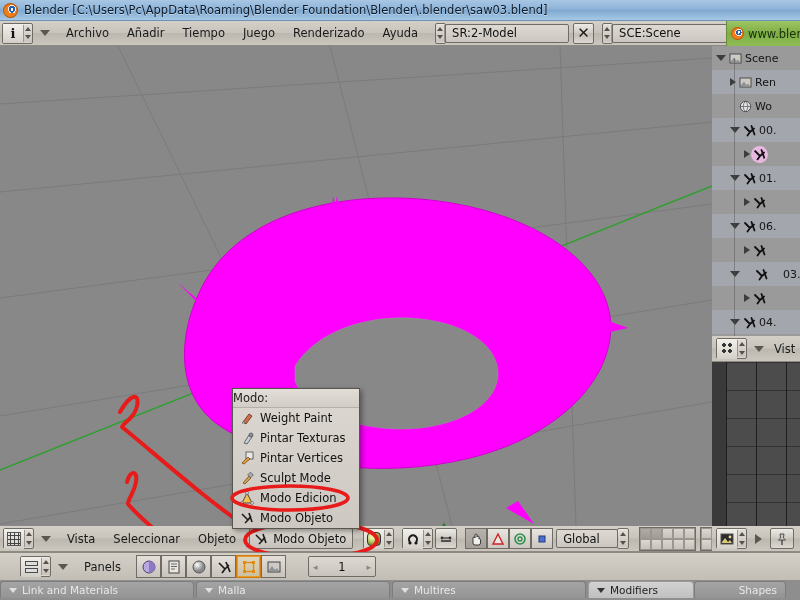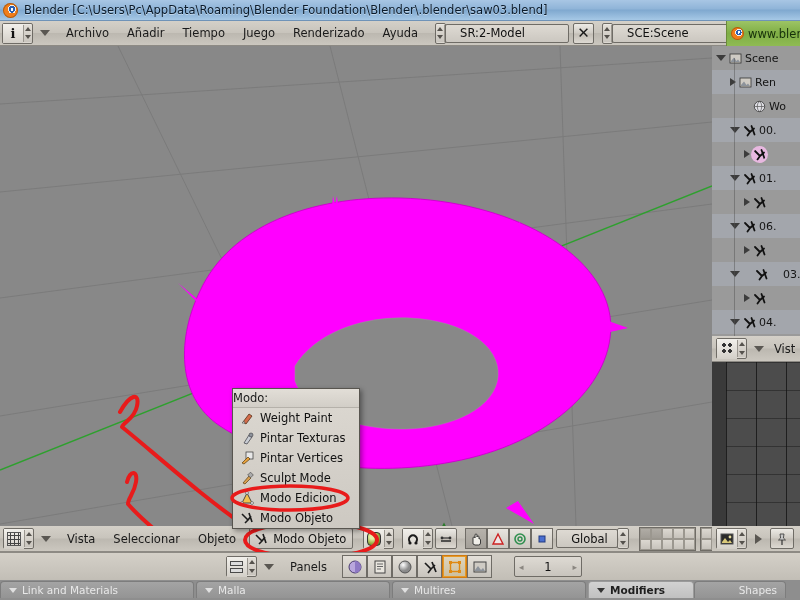--- a/index.html
+++ b/index.html
@@ -56,21 +56,21 @@
     flex: 0 0 auto;
   }
   .spinner i { display:block; width:0;height:0; border-left:3px solid transparent;border-right:3px solid transparent; }
   .spinner i.up { border-bottom:4px solid #55524d; }
   .spinner i.dn { border-top:4px solid #55524d; }
   .tri-down {
     width:0;height:0;border-left:5px solid transparent;border-right:5px solid transparent;
     border-top:6px solid #5a5752; margin: 0 7px;
   }
   .textfield {
-    height: 19px; display:flex; align-items:center; padding-left:14px;
+    height: 19px; display:flex; align-items:center; padding-left:6px;
     background: linear-gradient(to bottom,#dedad3,#cbc7c0);
     border:1px solid #6f6c66; border-radius:2px;
     font-size:11.5px; color:#101010; white-space:nowrap; overflow:hidden;
   }
   .xbtn {
     width:21px;height:21px; font-size:15px; font-weight:700; color:#1a1a1a;
     background: linear-gradient(to bottom,#eceae5,#cfcbc4 48%,#c2bdb5 52%,#ddd9d2);
     border:1px solid #6f6c66; border-radius:2px;
     display:flex;align-items:center;justify-content:center; margin-left:4px;
   }
@@ -197,24 +197,24 @@
     background-size: 30px 28px;
   }
   .right-header {
     position:absolute; left:712px; top:526px; width:88px; height:26px;
     padding-left:4px; gap:4px;
   }
 
   
   .buttons-header {
     position:absolute; left:0; top:552px; width:800px; height:28px;
-    padding-left:8px; gap:0;
+    padding-left:20px; gap:0;
     background: linear-gradient(to bottom,#d4d0c8,#c2beb6);
     border-top:1px solid #8d8a84;
-    display:flex; align-items:center;justify-content:center;
+    display:flex; align-items:center;
   }
   .bh-ico {
     width:20px;height:20px;background:linear-gradient(to bottom,#f2f0eb,#d3cfc8);
     display:flex;flex-direction:column;align-items:center;justify-content:center;gap:2px;
   }
   .bh-ico b { display:block;width:13px;height:5px;border:1px solid #4a4a4a;background:#ddd; }
   .tabico {
     width:25px;height:23px;
     background:linear-gradient(to bottom,#e4e0d9,#c8c4bd);
     border:1px solid #6f6c66;
@@ -547,21 +547,21 @@
           <span>Scene</span>
         </div>
         <div class="ol-row alt" style="padding-left: 18px;">
           <div class="ol-tri"></div>
           <svg class="ol-ico" viewBox="0 0 13 13">
             <rect x="1" y="2" width="11" height="9" fill="#cfcbc4" stroke="#333" stroke-width=".8"></rect>
             <path d="M2 9 L5 5.5 L7.5 9 L9 7.5 L11 10 H2 Z" fill="#8d939b"></path>
           </svg>
           <span>Ren</span>
         </div>
-        <div class="ol-row" style="padding-left: 32px;">
+        <div class="ol-row" style="padding-left: 18px;">
           <div style="width: 9px; flex: 0 0 auto;"></div>
           <svg class="ol-ico" viewBox="0 0 13 13">
             <circle cx="6.5" cy="6.5" r="5.2" fill="#e0e0e6" stroke="#333" stroke-width=".8"></circle>
             <path d="M1.3 6.5 H11.7 M6.5 1.3 a7 7 0 0 1 0 10.4 a7 7 0 0 1 0 -10.4" fill="none" stroke="#555" stroke-width=".7"></path>
           </svg>
           <span>Wo</span>
         </div>
         <div class="ol-row alt" style="padding-left: 18px;">
           <div class="ol-tri open"></div>
           <svg class="ol-ico" viewBox="0 0 13 13">
@@ -754,21 +754,21 @@
     </div>
     <div class="ptab" style="width:194px;">
       <span class="tdot"></span>
       <span>Malla</span>
     </div>
     <div class="ptab" style="width:194px;">
       <span class="tdot"></span>
       <span>Multires</span>
     </div>
     <div class="ptab-grp">
-      <div class="ptab on" style="width:106px;font-weight:bold;">
+      <div class="ptab on" style="width:106px;">
         <span class="tdot"></span>
         <span>Modifiers</span>
       </div>
       <div class="ptab" style="width:92px;justify-content:flex-end;">
         <span>Shapes</span>
       </div>
     </div>
   </div>
 
 </div>

